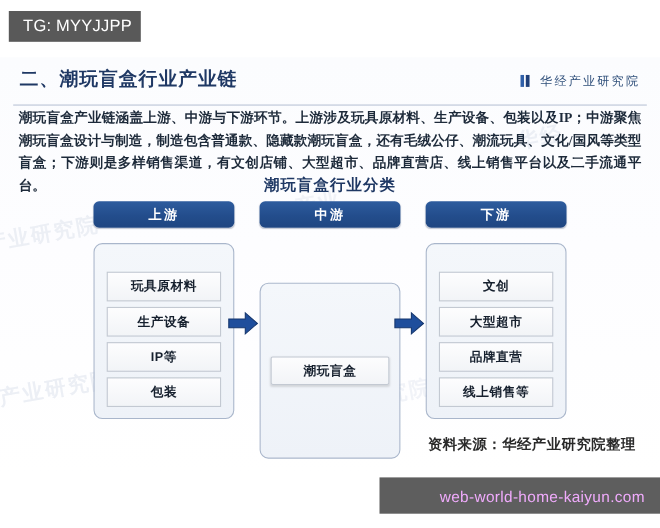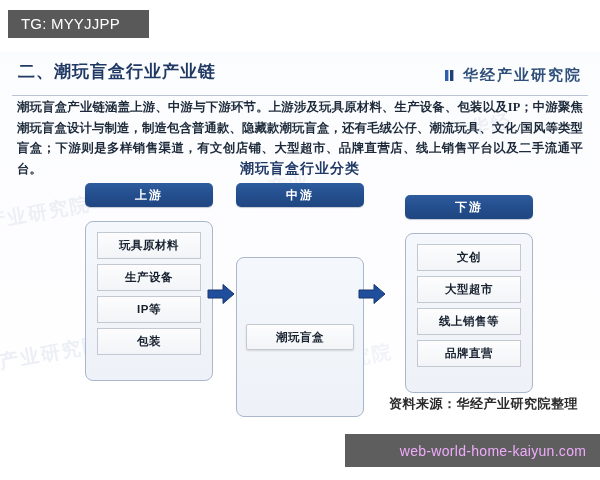--- a/index.html
+++ b/index.html
@@ -13,21 +13,21 @@
   #page {
     position: relative;
     width: 600px; height: 480px;
     background: #ffffff;
   }
 
   
   .tg-badge {
     position: absolute;
     left: 8px; top: 10px;
-    padding: 6px 29px 7px 13px;
+    padding: 6px 8px 7px 13px;
     background: #595959;
     color: #ffffff;
     font-size: 15px;
     letter-spacing: 0.2px;
     line-height: 1;
     white-space: nowrap;
   }
 
   
   .sheet {
@@ -70,21 +70,21 @@
     letter-spacing: 1px;
     white-space: nowrap;
   }
   .brand {
     position: absolute;
     right: 18px; top: 6px;
     display: flex; align-items: center; gap: 5px;
   }
   .brand-mark { display: block; }
   .brand-text {
-    font-size: 15px; font-weight: 700;
+    font-size: 11px; font-weight: 400;
     color: #2f4f7a; letter-spacing: 2px;
     white-space: nowrap;
   }
   .rule {
     position: absolute;
     left: 12px; top: 35px;
     width: 576px; height: 1px;
     background: #b9c4d6;
   }
 
@@ -117,42 +117,42 @@
     position: absolute;
     left: 85px; top: 131px;
     width: 430px; height: 205px;
   }
   .col {
     position: absolute;
     top: 0; width: 128px; height: 100%;
   }
   .col.up   { left: 0; }
   .col.mid  { left: 151px; }
-  .col.down { left: 320px; margin-top: 12px; }
+  .col.down { left: 302px; }
 
   .col-head {
     height: 24px;
     border-radius: 5px;
     background: linear-gradient(180deg,#2e5c9e 0%,#234d8c 55%,#1f4681 100%);
     color: #ffffff;
     font-size: 12px;
     font-weight: 700;
     letter-spacing: 2px;
     display: flex; align-items: center; justify-content: center;
     box-shadow: 0 1px 1px rgba(20,40,80,0.25);
   }
 
   .col-body {
     position: absolute;
     top: 38px; left: 0;
     width: 128px; height: 160px;
     border: 1px solid #a9b6cb;
     border-radius: 8px;
     background: linear-gradient(180deg,#f4f7fb 0%,#eef2f8 100%);
-    padding: 10px 11px;
+    padding: 25px 11px;
   }
   .col-body.mid-body { display: flex; align-items: center; justify-content: center; padding: 0 9px; margin-top: 36px; }
 
   .cell {
     height: 27px;
     border: 1px solid #c3c9d2;
     background: linear-gradient(180deg,#fdfdfe 0%,#f2f4f7 100%);
     display: flex; align-items: center; justify-content: center;
     font-size: 11.5px;
     font-weight: 700;
@@ -249,22 +249,22 @@
         <div class="col-body mid-body">
           <div class="cell mid-cell">潮玩盲盒</div>
         </div>
       </div>
 
       <div class="col down">
         <div class="col-head">下游</div>
         <div class="col-body">
           <div class="cell">文创</div>
           <div class="cell">大型超市</div>
+          <div class="cell">品牌直营</div>
           <div class="cell">线上销售等</div>
-          <div class="cell">品牌直营</div>
         </div>
       </div>
 
       <svg class="arrow a1" viewBox="0 0 28 22">
         <polygon points="1,7 16,7 16,1.5 27,11 16,20.5 16,15 1,15" fill="#1f4e9c" stroke="#16376e" stroke-width="1"></polygon>
       </svg>
       <svg class="arrow a2" viewBox="0 0 28 22">
         <polygon points="1,7 16,7 16,1.5 27,11 16,20.5 16,15 1,15" fill="#1f4e9c" stroke="#16376e" stroke-width="1"></polygon>
       </svg>
 

